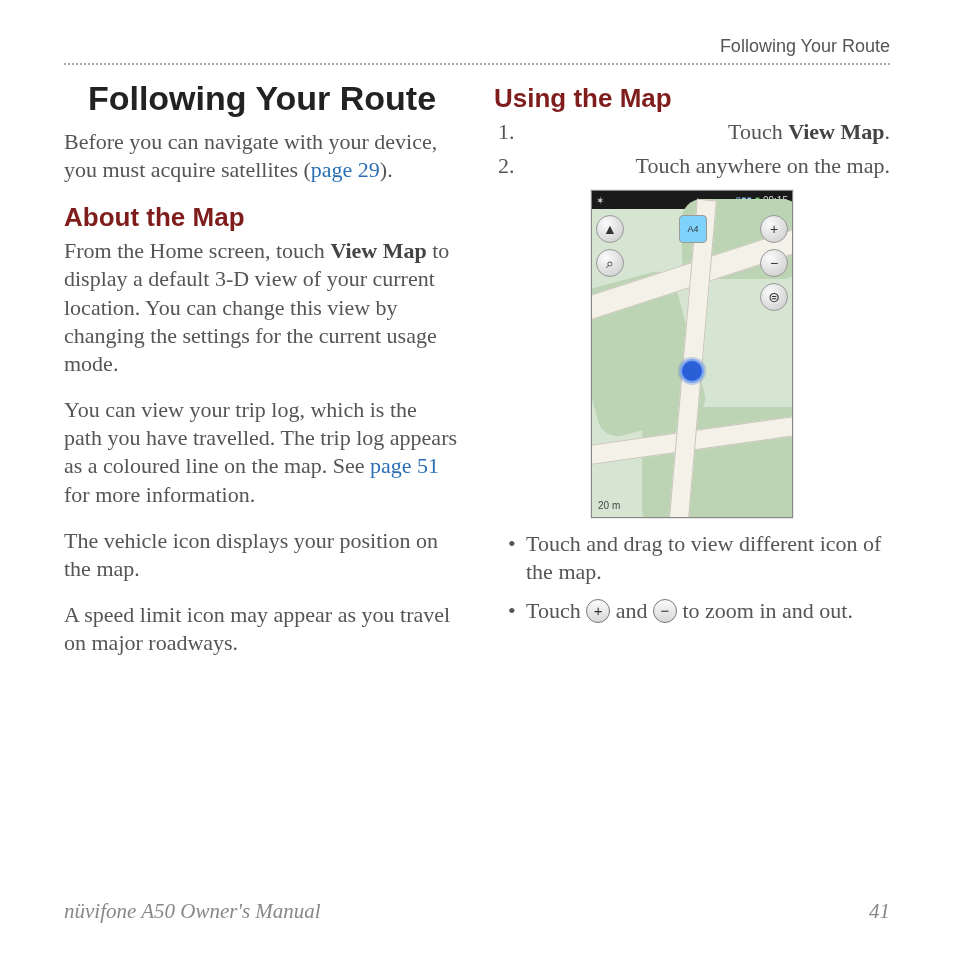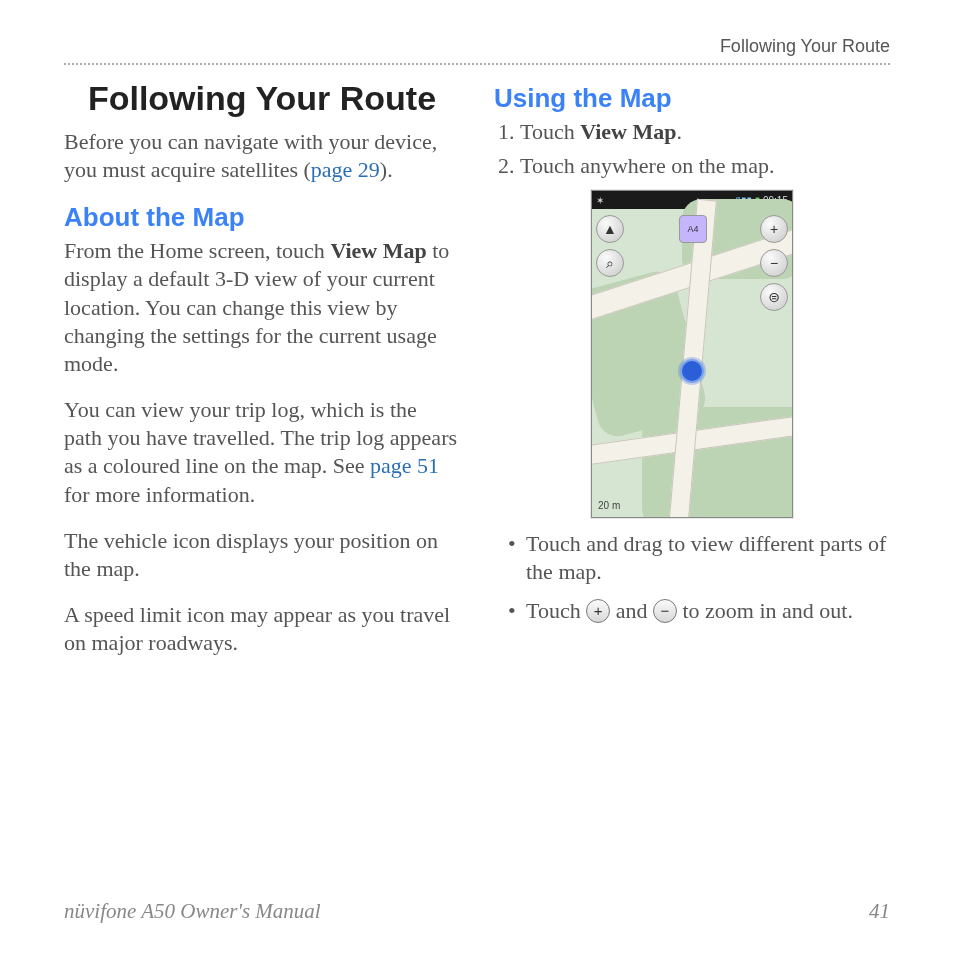--- a/index.html
+++ b/index.html
@@ -35,38 +35,38 @@
     font-weight:bold;
     font-size:34px;
     color:#222;
     margin:0 0 10px 0;
     text-align:center;
   }
   h2{
     font-family:Arial,Helvetica,sans-serif;
     font-weight:bold;
     font-size:26px;
-    color:#3b82f6;
+    color:#7f1d1d;
     margin:16px 0 4px 0;
   }
   p{
     font-size:22px;
     line-height:1.28;
     margin:0 0 18px 0;
     color:#555;
   }
   .link{color:#2a6fb5;}
   b.strong{font-weight:bold;color:#444;}
   ol{
     margin:4px 0 10px 0;
     padding-left:26px;
     font-size:22px;
     color:#555;
   }
-  ol li{margin-bottom:6px;line-height:1.28;}
+  ol li{margin-bottom:6px;line-height:1.28;text-align:right;}
   ul{
     list-style:none;
     margin:8px 0 0 0;
     padding:0 0 0 14px;
     font-size:22px;
     color:#555;
   }
   ul>li{
     position:relative;
     padding-left:18px;
@@ -121,21 +121,21 @@
   .green3{position:absolute;right:-10px;top:-10px;width:120px;height:80px;background:#bcd3b4;border-radius:20px;}
   .map-btns{position:absolute;right:4px;top:6px;display:flex;flex-direction:column;gap:6px;}
   .map-btns-l{position:absolute;left:4px;top:6px;display:flex;flex-direction:column;gap:6px;}
   .map-btn{
     width:26px;height:26px;border-radius:50%;
     background:radial-gradient(circle at 35% 30%,#fbfbfb,#c8c8c8);
     border:1px solid #999;
     display:flex;align-items:center;justify-content:center;
     font-family:Arial,Helvetica,sans-serif;font-size:14px;color:#333;
   }
-  .map-btn.sq{border-radius:4px;position:absolute;left:50%;top:6px;margin-left:-13px;background:#c4b5fd;}
+  .map-btn.sq{border-radius:4px;position:absolute;left:50%;top:6px;margin-left:-13px;background:#7dd3fc;}
   .vehicle{
     position:absolute;left:88px;top:150px;width:20px;height:20px;
     border-radius:50%;background:#2a5fd8;border:2px solid #7aa3ef;
     box-shadow:0 0 0 2px rgba(42,95,216,.25);
   }
   .scale{
     position:absolute;left:6px;bottom:6px;
     font-family:Liberation Sans, sans-serif;font-size:10px;color:#444;
     background:transparent;
   }
@@ -212,21 +212,21 @@
             <div class="map-btn">+</div>
             <div class="map-btn">−</div>
             <div class="map-btn">⊜</div>
           </div>
           <div class="vehicle"></div>
           <div class="scale">20 m</div>
         </div>
       </div>
 
       <ul>
-        <li>Touch and drag to view different parts of the map.</li>
+        <li>Touch and drag to view different icon of the map.</li>
         <li>
           <span>Touch </span><span class="inline-icon">+</span><span> and </span><span class="inline-icon">−</span><span> to zoom in and out.</span>
         </li>
       </ul>
     </div>
   </div>
 
   <div class="footer">
     <span>nüvifone A50 Owner's Manual</span>
     <span>41</span>

